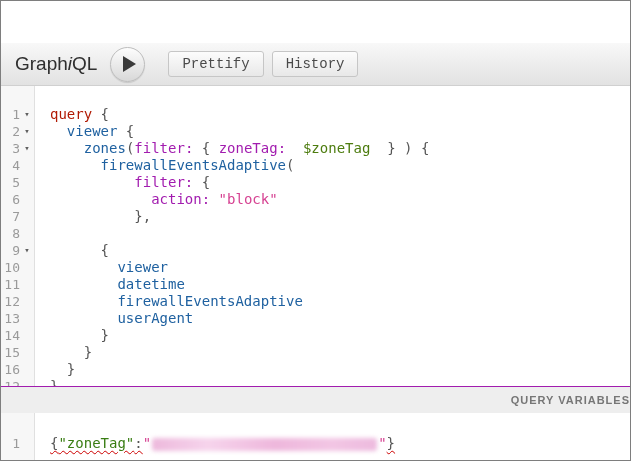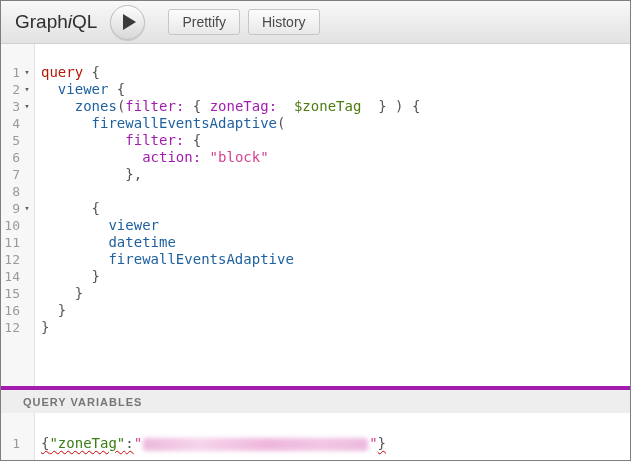--- a/index.html
+++ b/index.html
@@ -9,21 +9,21 @@
     box-sizing:border-box; width:631px; height:461px;
     border:1px solid #7e7e7e; background:#fff;
     display:flex; flex-direction:column; overflow:hidden;
   }
 
   
   .topbar {
     box-sizing:border-box; flex:0 0 43px; height:43px;
     background:linear-gradient(#f8f8f8, #e2e2e2);
     border-bottom:1px solid #d0d0d0;
-    display:flex; align-items:center; padding-left:14px;
+    display:flex; align-items:center; padding-left:14px;margin-top:42px;
   }
   .title { font-size:19px; color:#2f2f2f; }
   .title .it { font-style:italic; }
   .exec-btn {
     width:35px; height:35px; border-radius:50%;
     border:1px solid #bdbdbd;
     background:linear-gradient(#fdfdfd, #d8d8d8);
     margin-left:13px;
     display:flex; align-items:center; justify-content:center;
     box-shadow:0 1px 1px rgba(0,0,0,0.12);
@@ -33,21 +33,21 @@
     width:0; height:0;
     border-left:13px solid #3a3a3a;
     border-top:8px solid transparent;
     border-bottom:8px solid transparent;
     margin-left:4px;
   }
   .tb-btn {
     height:26px; padding:0 13px; margin-left:8px;
     border:1px solid #c6c6c6; border-radius:3px;
     background:linear-gradient(#fcfcfc, #e8e8e8);
-    color:#4a4a4a; font-size:14px; font-family:Liberation Sans, sans-serif;
+    color:#4a4a4a; font-size:14px; font-family:Liberation Mono, monospace;
     cursor:pointer;
   }
   .tb-btn.first { margin-left:23px; }
 
   
   .query-area {
     position:relative; flex:1 1 auto; background:#fff; overflow:hidden;
   }
   .gutter-bg {
     position:absolute; left:0; top:0; bottom:0; width:33px;
@@ -60,42 +60,42 @@
   }
   .cm-line { display:flex; }
   .ln {
     flex:0 0 19px; width:19px; text-align:right;
     color:#9a9a9a; font-size:13px;
   }
   .fold {
     flex:0 0 14px; width:14px; text-align:center;
     color:#5f5f5f; font-size:9px; line-height:17px; cursor:pointer;
   }
-  .code { white-space:pre; padding-left:7px; color:#555; }
+  .code { white-space:pre; padding-left:16px; color:#555; }
 
   .tk-k  { color:#B11A04; }
   .tk-p  { color:#1F61A0; }
   .tk-a  { color:#a21caf; }
   .tk-s  { color:#D64292; }
   .tk-v  { color:#4d7c0f; }
   .tk-n  { color:#2882F9; }
   .tk-pu { color:#555555; }
   .tk-key{ color:#397D13; }
   .err {
     text-decoration:underline; text-decoration-style:wavy;
     text-decoration-color:#cc0000; text-decoration-thickness:1px;
     text-underline-offset:2px;
   }
 
   
   .vars-header {
     box-sizing:border-box; flex:0 0 27px; height:27px;
-    background:#eeeeee; border-top:4px solid #a21caf;
-    display:flex; align-items:center; padding-left:22px;
-    font-size:11px; font-weight:bold; color:#767676; letter-spacing:1px;
+    background:#eeeeee; border-top:1px solid #a21caf;
+    display:flex; align-items:center; padding-left:43px;
+    font-size:11px; font-weight:bold; color:#767676; letter-spacing:1px;justify-content:flex-end;
   }
   .vars-area {
     position:relative; flex:0 0 47px; height:47px; background:#fff; overflow:hidden;
   }
   .vars-area .lines { padding-top:22px; }
   .vars-area .fold { cursor:default; }
 
   .redacted {
     display:inline-block; width:225px; height:13px;
     border-radius:3px; vertical-align:middle; margin:0 1px;
@@ -173,20 +173,25 @@
           <span class="ln">11</span>
           <span class="fold"></span>
           <span class="code"><span class="tk-pu">        </span><span class="tk-p">datetime</span></span>
         </div>
         <div class="cm-line">
           <span class="ln">12</span>
           <span class="fold"></span>
           <span class="code"><span class="tk-pu">        </span><span class="tk-p">firewallEventsAdaptive</span></span>
         </div>
         <div class="cm-line">
+          <span class="ln">13</span>
+          <span class="fold"></span>
+          <span class="code"><span class="tk-pu">        </span><span class="tk-p">userAgent</span></span>
+        </div>
+        <div class="cm-line">
           <span class="ln">14</span>
           <span class="fold"></span>
           <span class="code"><span class="tk-pu">      }</span></span>
         </div>
         <div class="cm-line">
           <span class="ln">15</span>
           <span class="fold"></span>
           <span class="code"><span class="tk-pu">    }</span></span>
         </div>
         <div class="cm-line">

